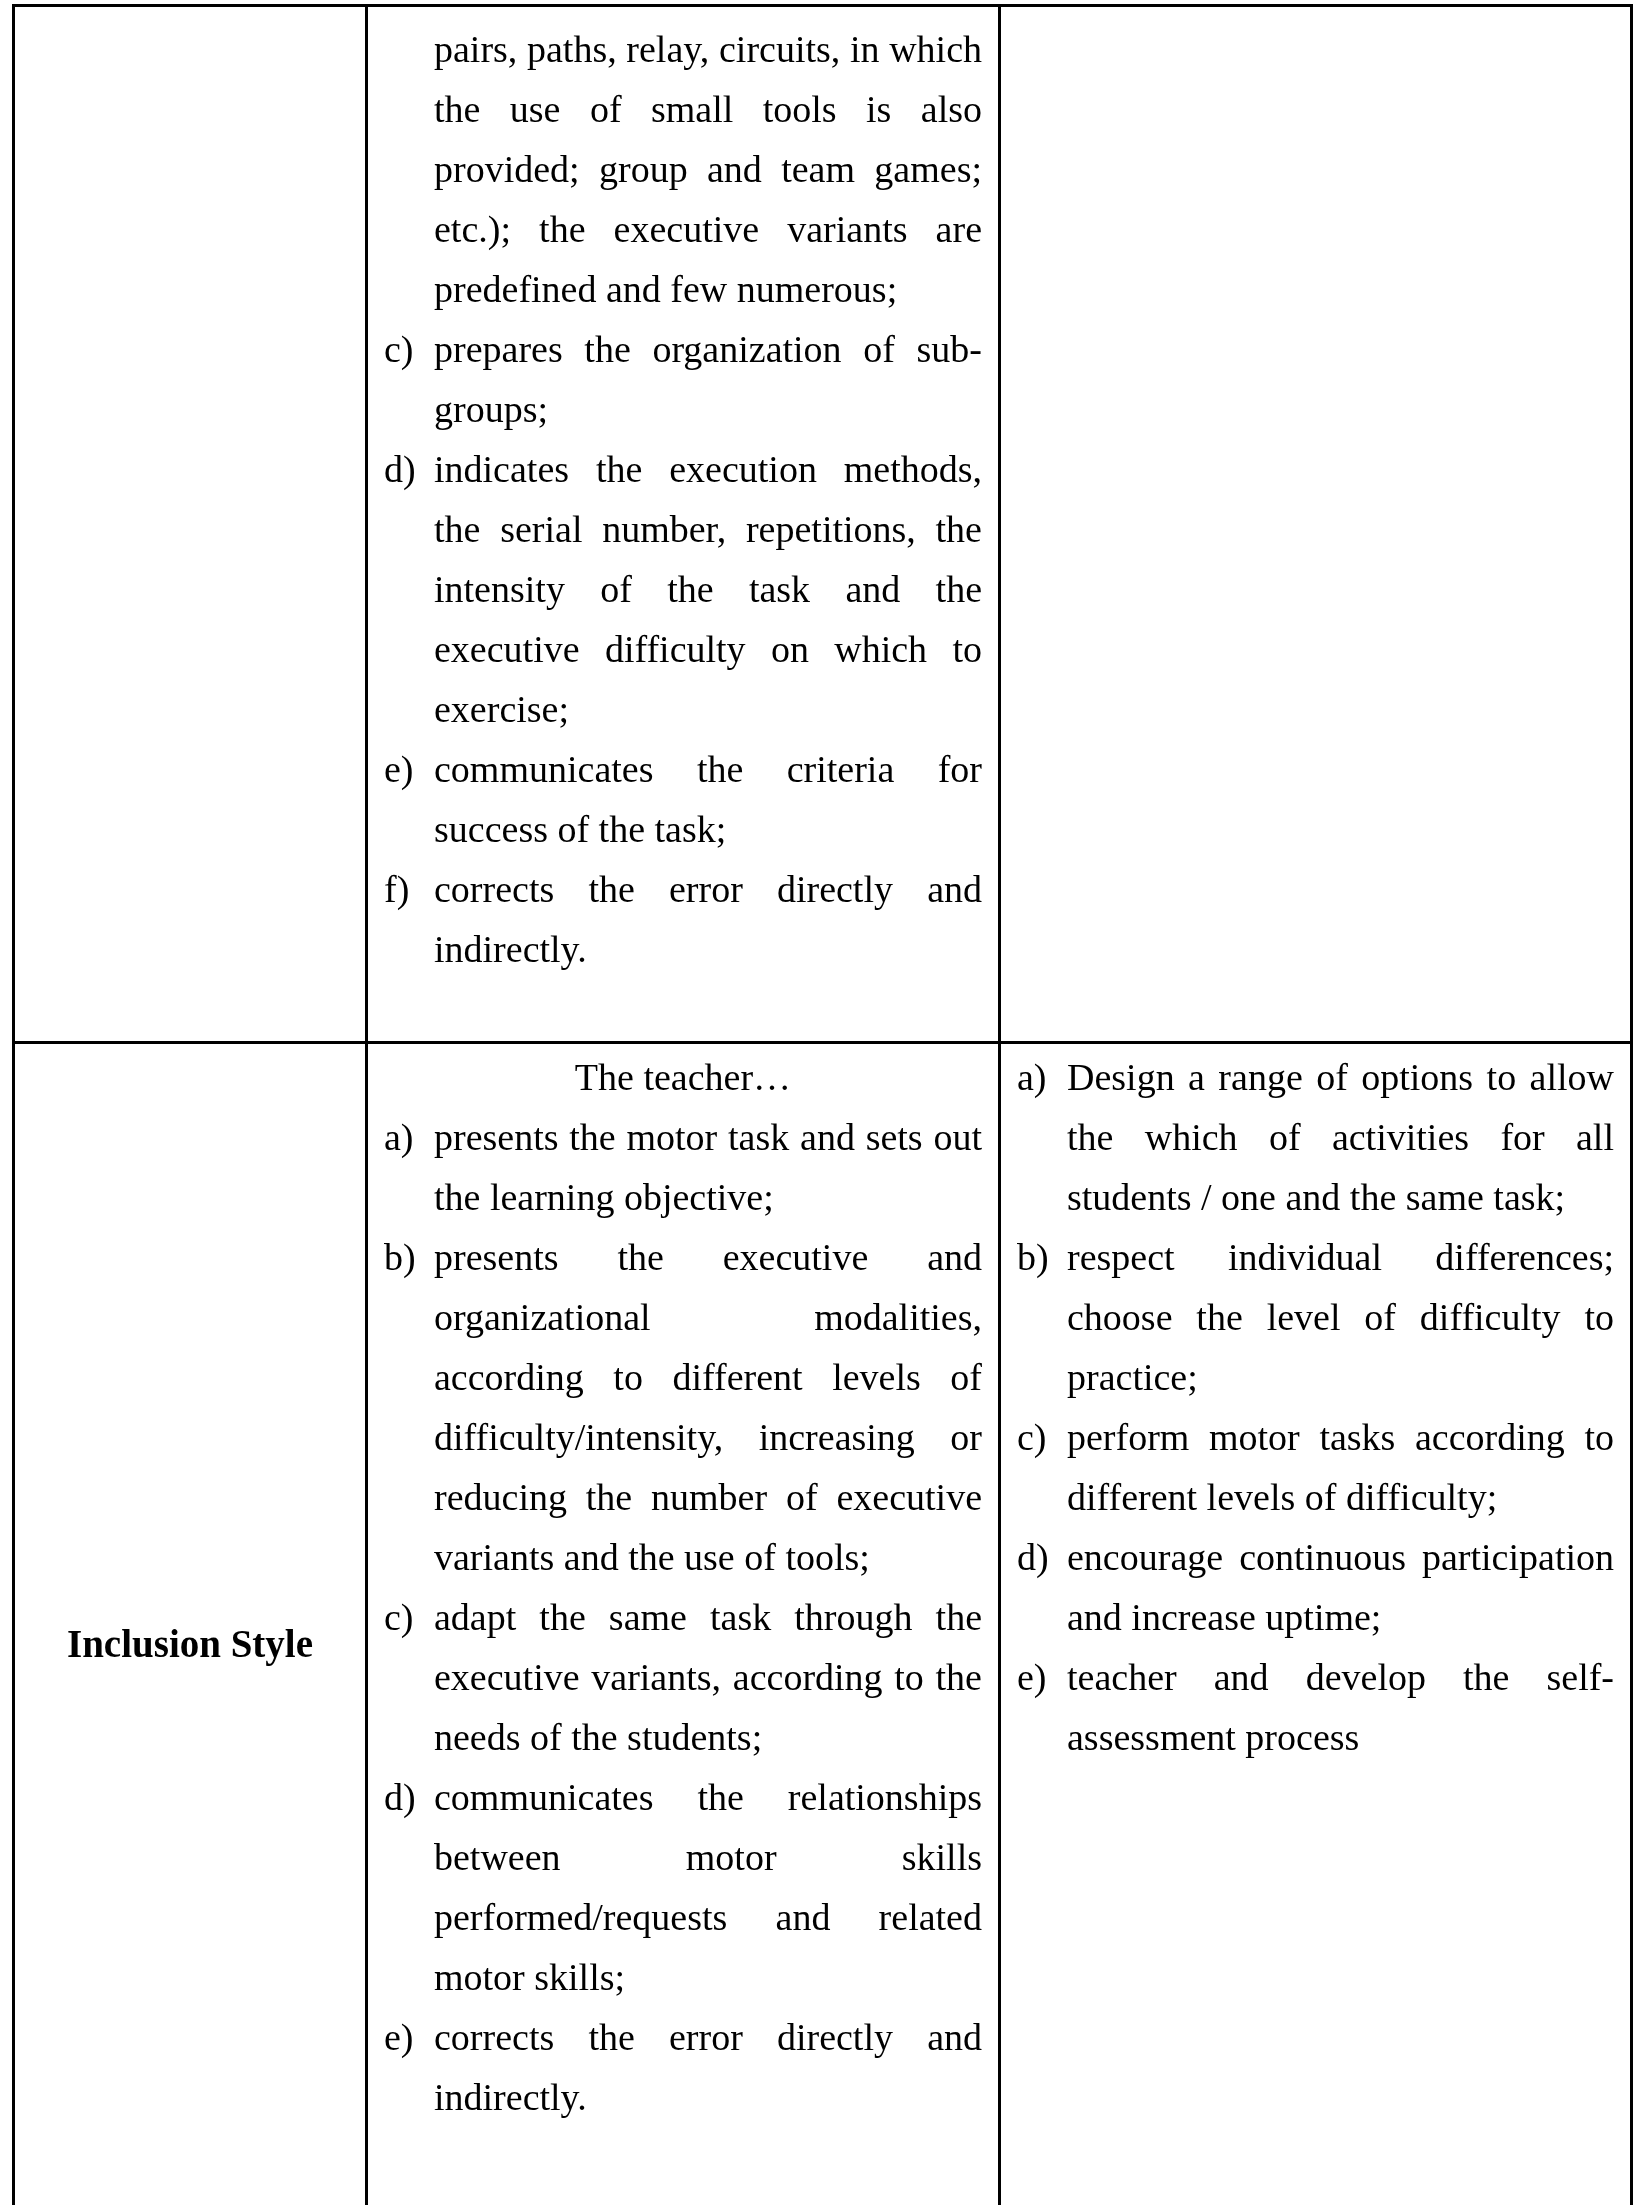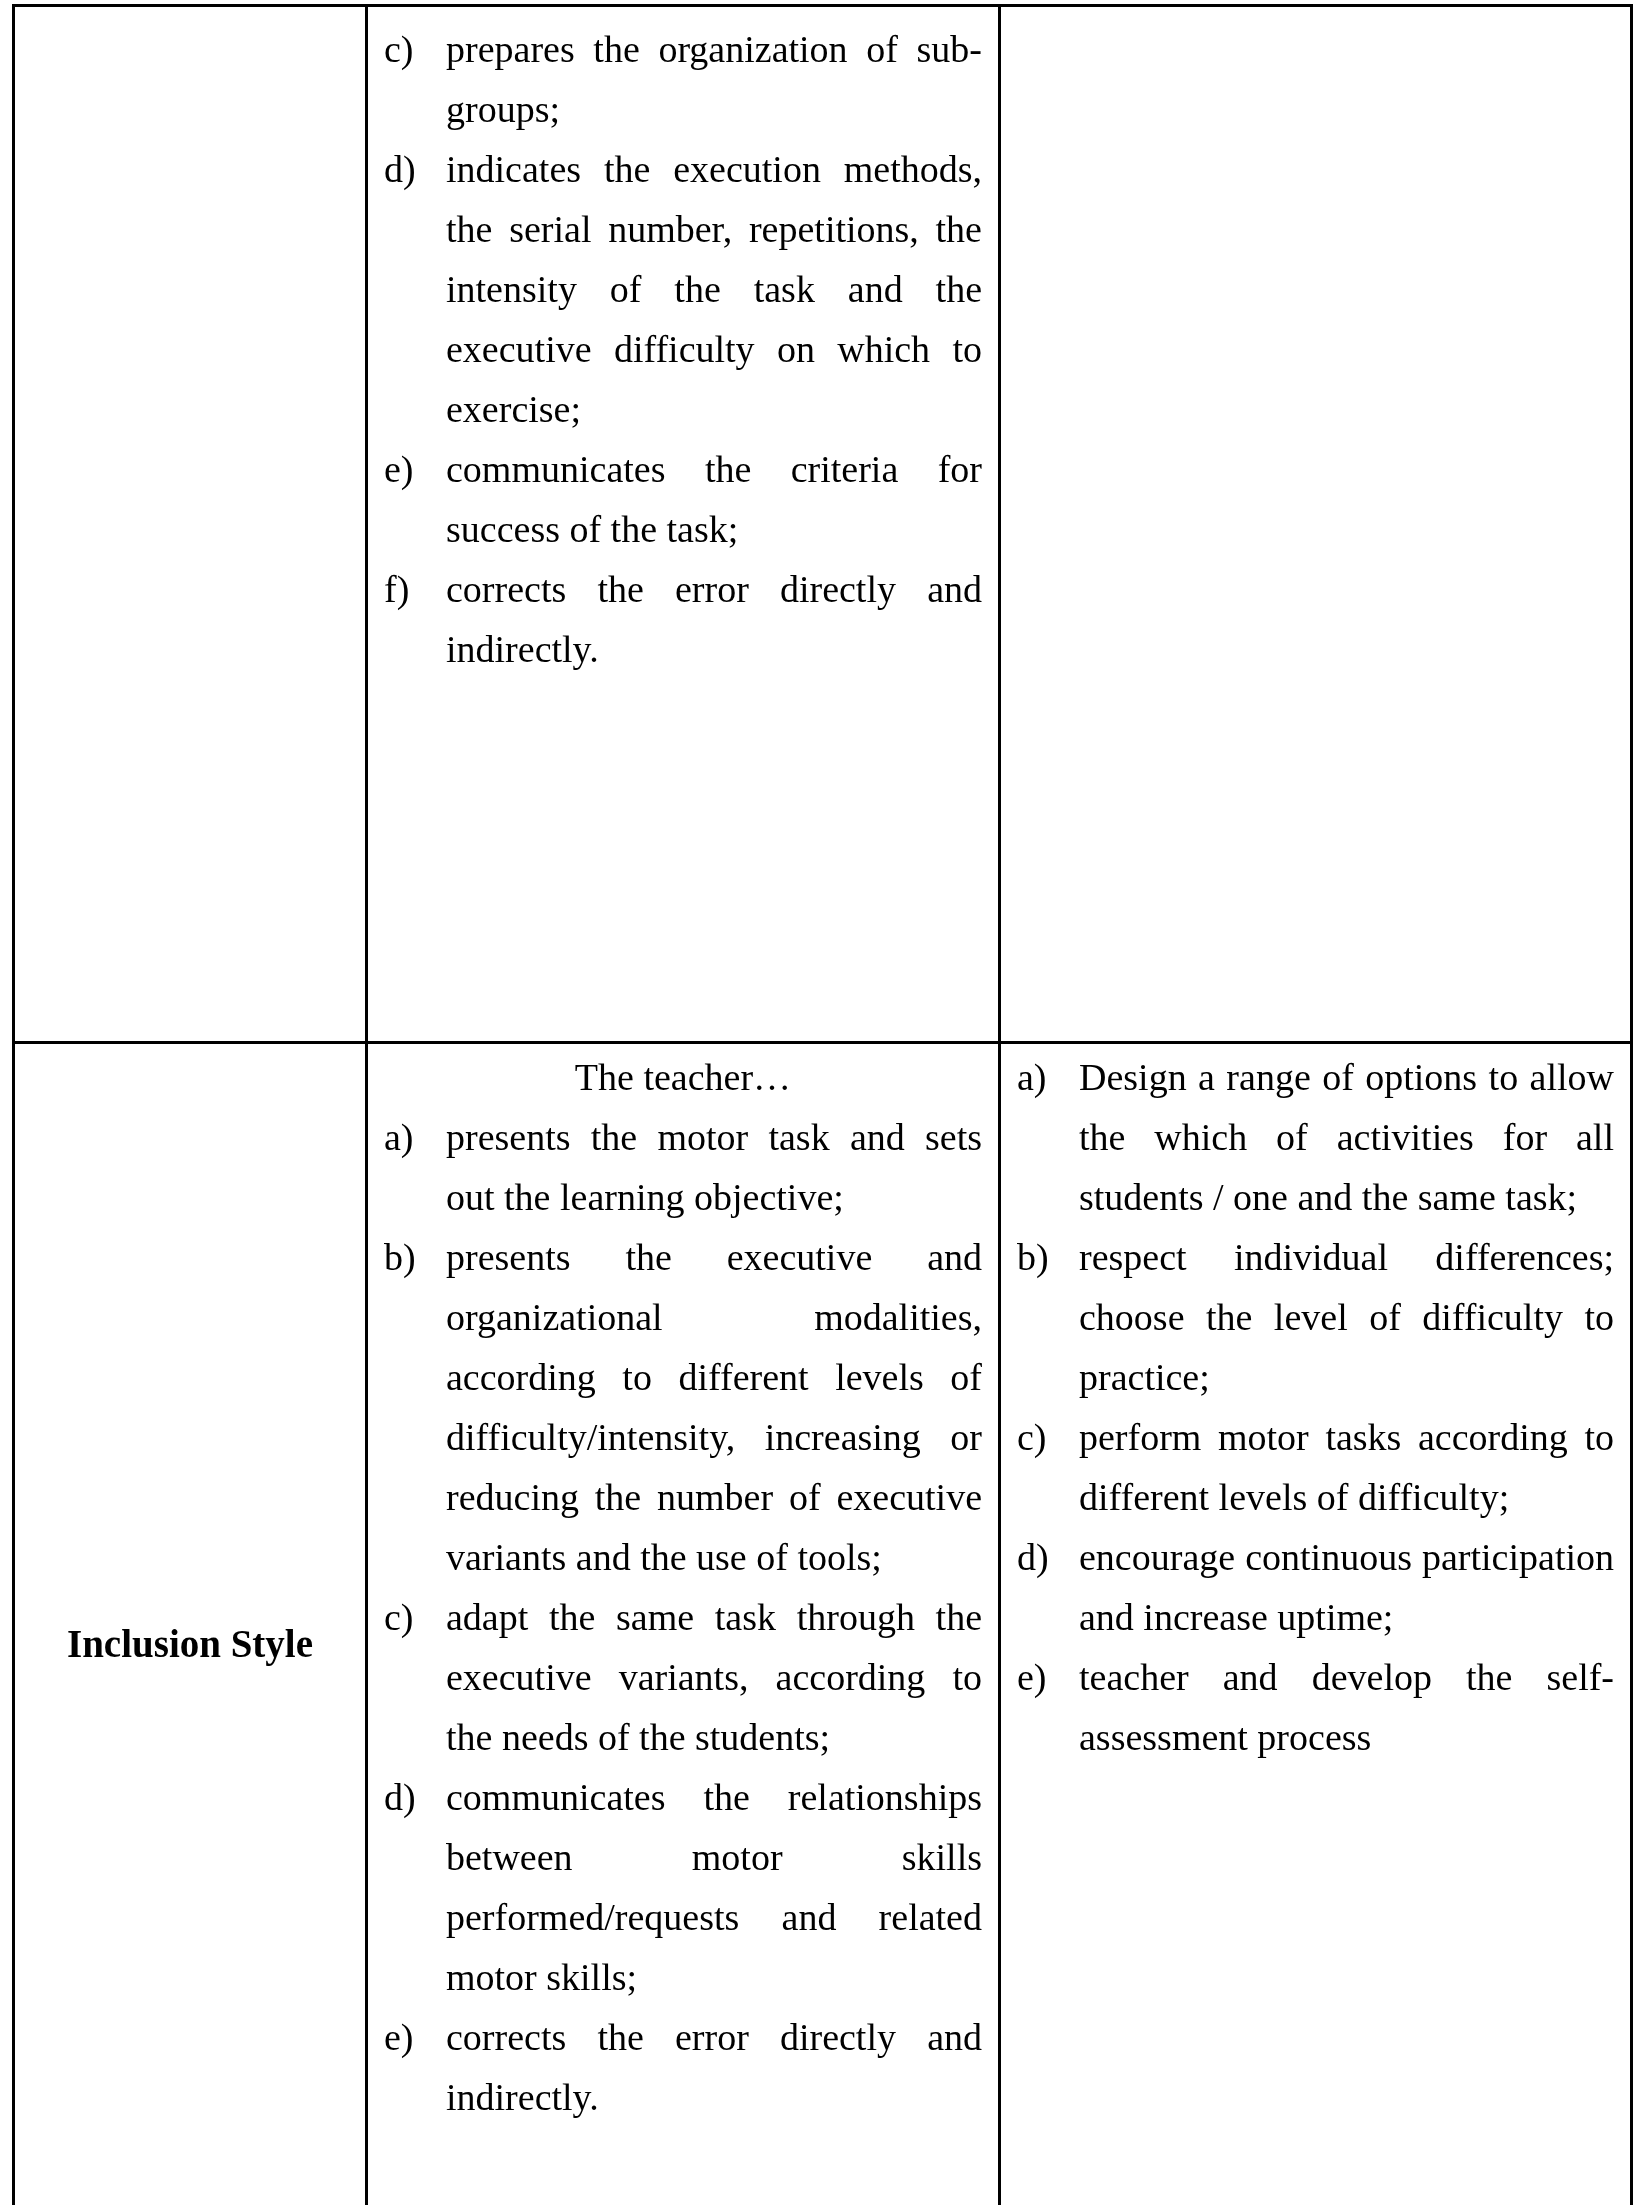--- a/index.html
+++ b/index.html
@@ -59,32 +59,32 @@
     display: flex;
     align-items: flex-start;
   }
   .marker {
     flex: 0 0 50px;
     text-align: left;
   }
   .txt {
     flex: 1 1 auto;
     text-align: justify;
-    margin-left: 12px;
   }
 </style>
 </head>
 <body>
 
 <div class="page">
   <div class="tbl">
 
     <div class="cell col1 row1"></div>
 
     <div class="cell col2 row1 textcell">
+      <div class="cont">pairs, paths, relay, circuits, in which the use of small tools is also provided; group and team games; etc.); the executive variants are predefined and few numerous;</div>
       <div class="li">
         <span class="marker">c)</span>
         <div class="txt">prepares the organization of sub-groups;</div>
       </div>
       <div class="li">
         <span class="marker">d)</span>
         <div class="txt">indicates the execution methods, the serial number, repetitions, the intensity of the task and the executive difficulty on which to exercise;</div>
       </div>
       <div class="li">
         <span class="marker">e)</span>

